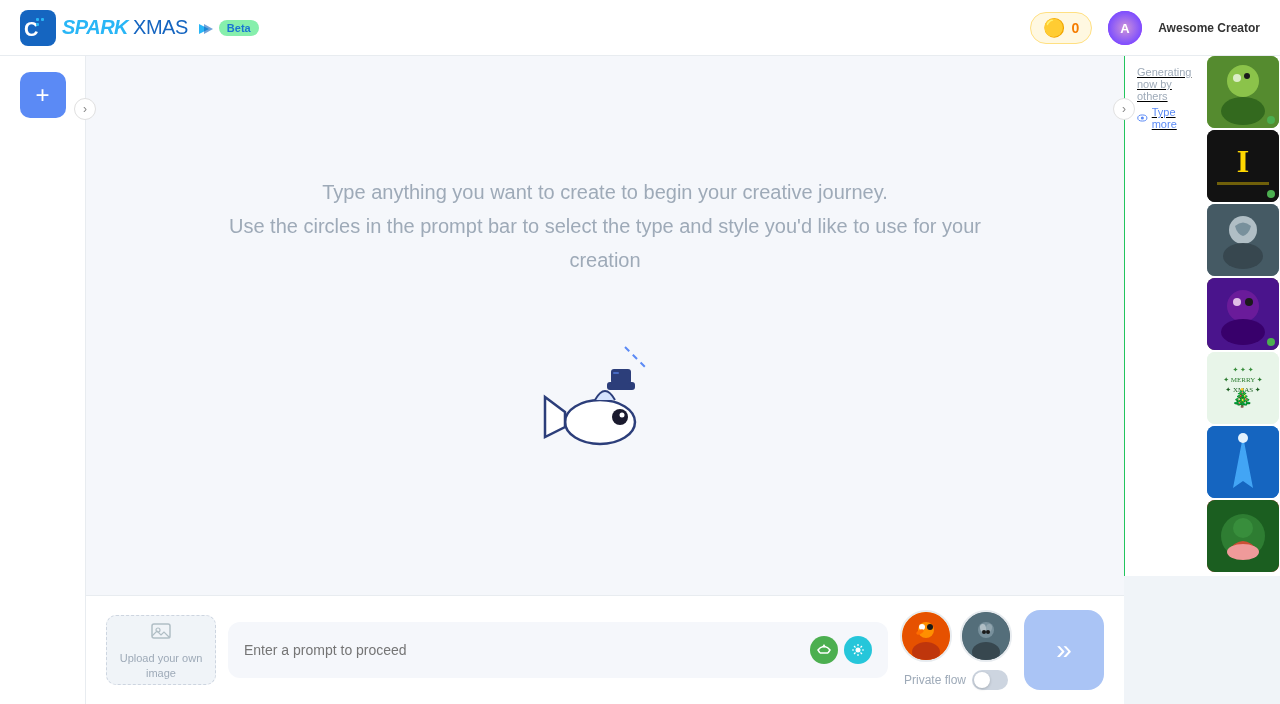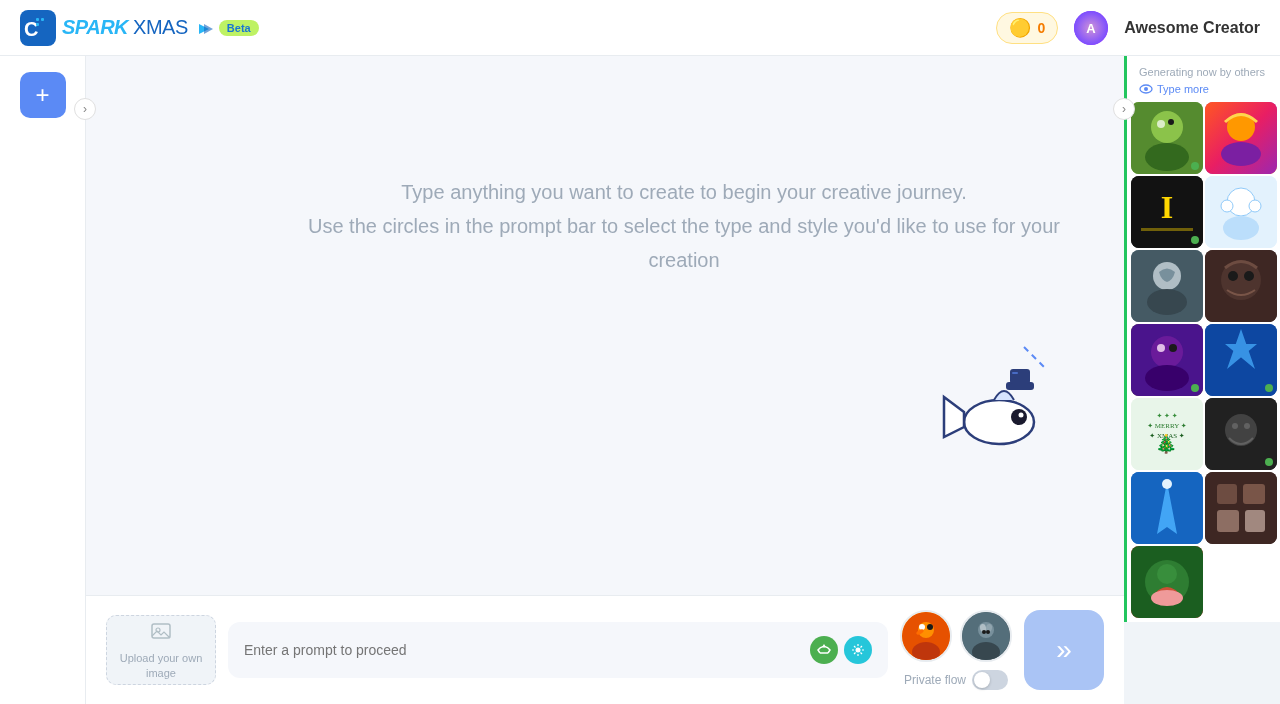--- a/index.html
+++ b/index.html
@@ -13,21 +13,21 @@
       align-items: center;
       padding: 0 20px;
       justify-content: space-between;
       border-bottom: 1px solid #e8ecf0;
       position: relative;
       z-index: 10;
     }
     .header-left { display: flex; align-items: center; gap: 10px; }
     .logo-area { display: flex; align-items: center; gap: 6px; }
     .beta-badge {
-      background: #bef264;
+      background: #86efac;
       color: #1976d2;
       font-size: 11px;
       font-weight: 600;
       padding: 2px 8px;
       border-radius: 10px;
     }
     .header-right { display: flex; align-items: center; gap: 16px; }
     .coins-display {
       display: flex;
       align-items: center;
@@ -39,21 +39,21 @@
     }
     .coin-icon { font-size: 18px; }
     .coin-count { font-size: 14px; font-weight: 600; color: #f57c00; }
     .user-avatar {
       width: 34px; height: 34px;
       border-radius: 50%;
       background: linear-gradient(135deg, #7c4dff, #e040fb);
       display: flex; align-items: center; justify-content: center;
       color: white; font-size: 14px; font-weight: 700;
     }
-    .user-name { font-size: 16px; font-weight: 600; color: #333; }
+    .user-name { font-size: 12px; font-weight: 600; color: #333; }
 
     
     .main-layout { display: flex; height: calc(704px - 56px); }
 
     
     .left-sidebar {
       width: 86px;
       background: #fff;
       border-right: 1px solid #e8ecf0;
       display: flex;
@@ -79,21 +79,21 @@
       flex-direction: column;
       background: #f5f7fb;
       position: relative;
     }
 
     
     .center-content {
       flex: 1;
       display: flex;
       flex-direction: column;
-      align-items: flex-end;
+      align-items: center;
       justify-content: center;
       padding: 40px;
     }
     .main-text {
       text-align: center;
       color: #9eaab8;
       font-size: 20px;
       line-height: 1.7;
       max-width: 800px;
       margin-bottom: 40px;
@@ -203,25 +203,26 @@
       cursor: pointer;
       font-size: 28px;
       color: white;
       border: none;
     }
 
     
     .right-sidebar {
       width: 156px;
       background: #fff;
-      border-left: 3px solid #22c55e;
-      display: flex;
-      flex-direction: column;
+      border-left: 1px solid #22c55e;
+      display: flex;
+      flex-direction: row;
       padding: 0;
       overflow-y: auto;
+      text-decoration: underline;
     }
     .right-sidebar-header {
       padding: 10px 12px 6px;
       display: flex;
       flex-direction: column;
       gap: 4px;
     }
     .generating-text { font-size: 11px; color: #9eaab8; font-weight: 500; }
     .view-more {
       display: flex; align-items: center; gap: 4px;

